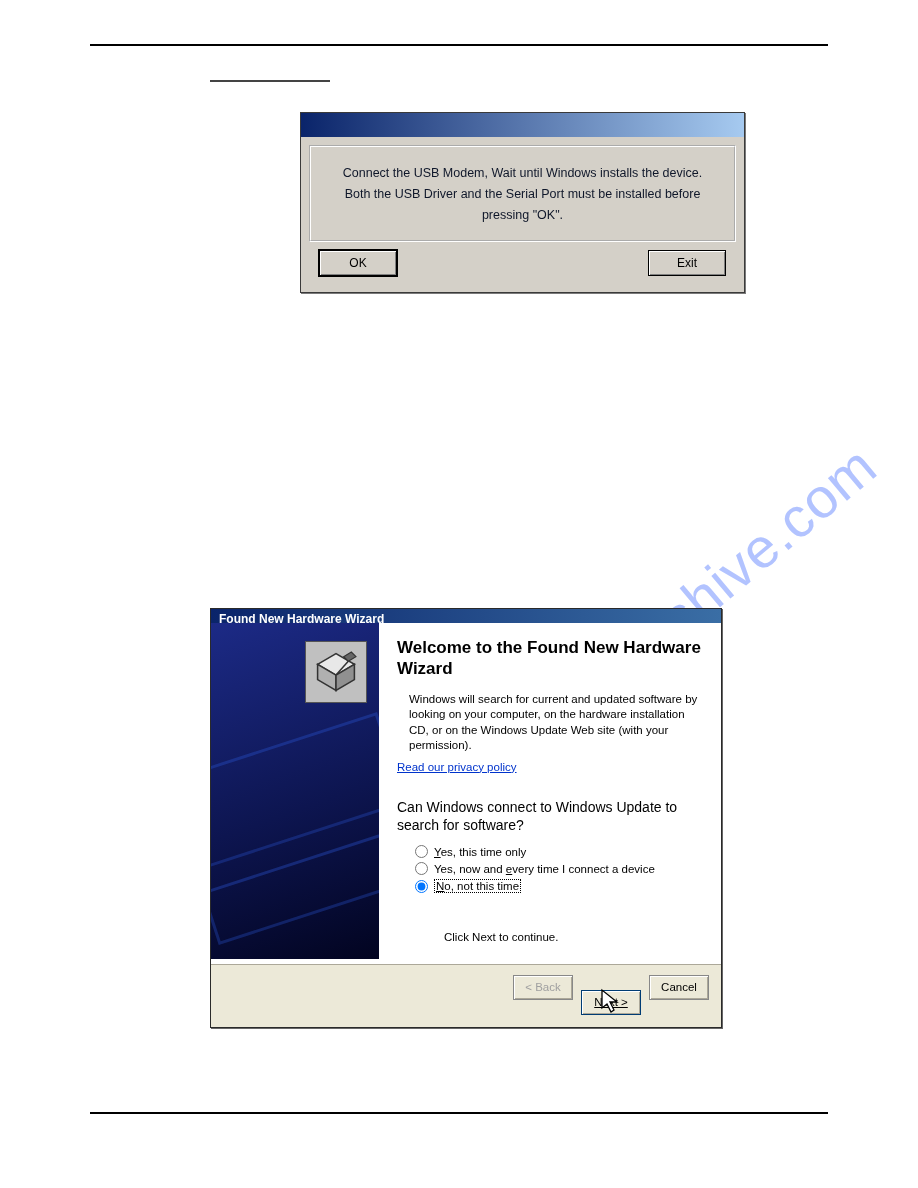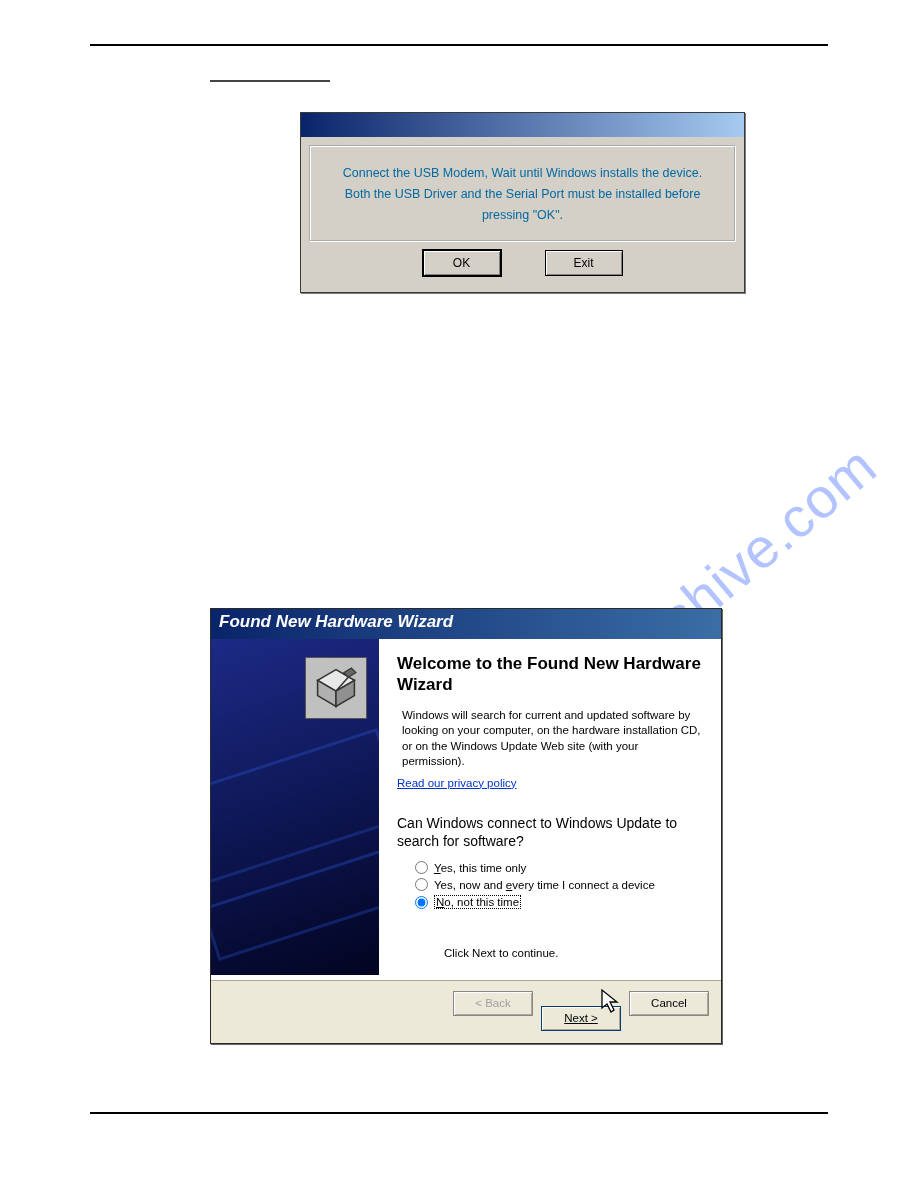--- a/index.html
+++ b/index.html
@@ -45,27 +45,27 @@
   .msgbox-title {
     height: 24px;
     background: linear-gradient(to right, #0a246a, #a6caf0);
   }
   .msgbox-body {
     margin: 8px;
     border: 2px groove #fff;
     padding: 18px 10px 12px 10px;
     text-align: center;
     font-size: 12.5px;
-    color: #0369a1;
+    color: #0f172a;
   }
   .msgbox-body p { margin: 0 0 4px 0; line-height: 1.35; }
   .msgbox-body .caution { margin-top: 18px; }
   .msgbox-buttons {
     display: flex;
-    justify-content: center;
+    justify-content: space-between;
     padding: 0 18px 16px 18px;
     gap: 44px;
   }
   .win-btn {
     min-width: 78px;
     height: 26px;
     background: #d4d0c8;
     border: 1px solid #000;
     box-shadow: inset 1px 1px 0 #fff, inset -1px -1px 0 #808080;
     font-family: Tahoma, Arial, sans-serif;
@@ -95,27 +95,26 @@
   .wizard {
     position: absolute;
     left: 210px;
     top: 608px;
     width: 512px;
     border: 1px solid #2a2a2a;
     background: #ece9d8;
     box-shadow: 1px 1px 0 #666;
   }
   .wizard-title {
-    height: 30px;
+    height: 14px;
     background: linear-gradient(to right, #0a246a, #3a6ea5);
     color: #fff;
-    font-size: 17px;
+    font-size: 12px;
     font-weight: bold;
     padding: 3px 8px;
-    font-style: italic;
   }
   .wizard-body {
     display: flex;
     background: #fff;
   }
   .wizard-side {
     width: 168px;
     height: 336px;
     background: linear-gradient(160deg, #1c2a86 0%, #0d1550 55%, #020420 100%);
     position: relative;
@@ -156,21 +155,21 @@
   .wizard-heading {
     font-family: "Trebuchet MS", Tahoma, sans-serif;
     font-size: 17px;
     font-weight: bold;
     margin: 0 0 12px 0;
     line-height: 1.25;
   }
   .wizard-desc {
     font-size: 11.5px;
     line-height: 1.35;
-    margin: 0 0 6px 5px;
+    margin: 0 0 6px 12px;
   }
   .wizard-link {
     color: #0033cc;
     text-decoration: underline;
     font-size: 11.5px;
     cursor: pointer;
   }
   .wizard-question {
     font-size: 14px;
     margin: 24px 0 10px 0;
@@ -197,21 +196,21 @@
   }
   .wizard-buttons {
     background: #ece9d8;
     border-top: 1px solid #aca899;
     padding: 10px 12px 12px 0;
     display: flex;
     justify-content: flex-end;
     gap: 8px;
   }
   .wiz-btn {
-    width: 80px;
+    width: 60px;
     height: 25px;
     background: #ece9d8;
     border: 1px solid #888;
     box-shadow: inset 1px 1px 0 #fff, inset -1px -1px 0 #aca899;
     font-family: Tahoma, Arial, sans-serif;
     font-size: 11.5px;
     cursor: pointer;
   }
   .wiz-btn.disabled {
     color: #a0a0a0;

